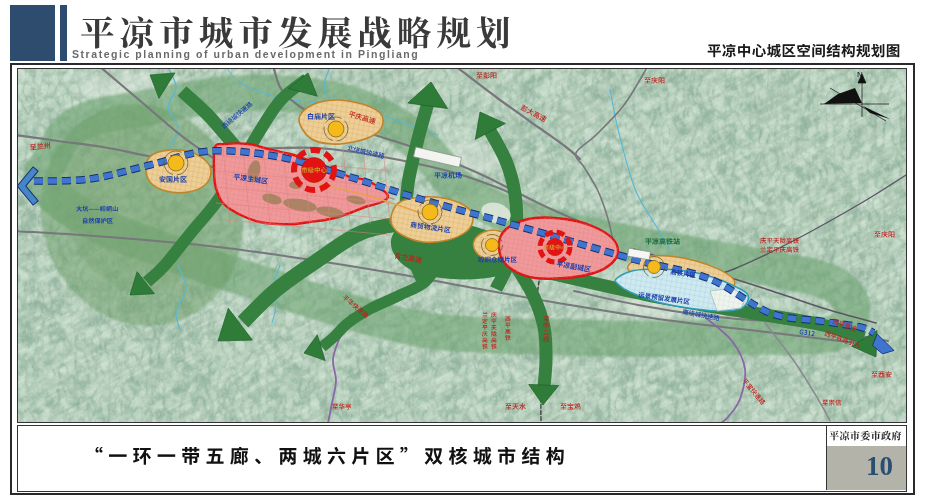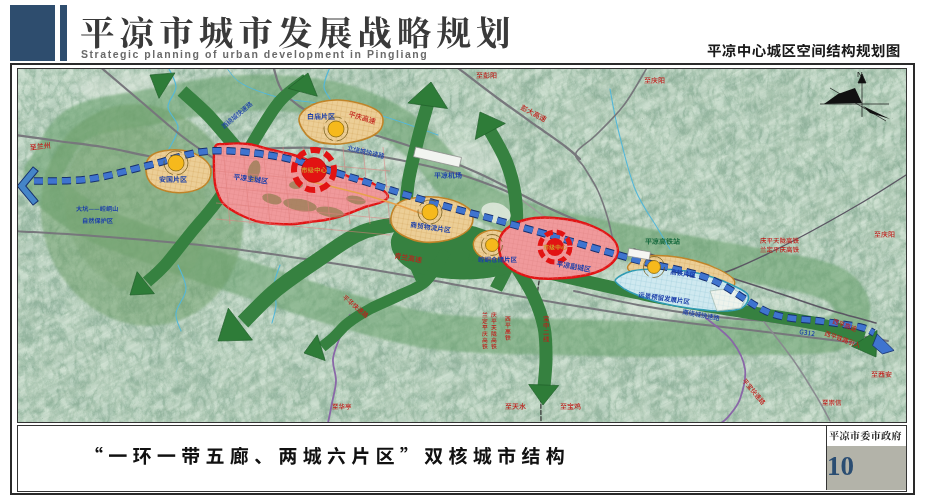--- a/index.html
+++ b/index.html
@@ -137,21 +137,21 @@
       <use href="#q83" transform="translate(158.4 32.5) scale(0.034500 -0.034500)"></use>
       <use href="#q85" transform="translate(198.0 32.5) scale(0.034500 -0.034500)"></use>
       <use href="#q86" transform="translate(237.6 32.5) scale(0.034500 -0.034500)"></use>
       <use href="#q87" transform="translate(277.2 32.5) scale(0.034500 -0.034500)"></use>
       <use href="#q88" transform="translate(316.8 32.5) scale(0.034500 -0.034500)"></use>
       <use href="#q89" transform="translate(356.4 32.5) scale(0.034500 -0.034500)"></use>
       <use href="#q90" transform="translate(396.0 32.5) scale(0.034500 -0.034500)"></use>
     </g>
   </svg>
 
-<div class="abs" style="left:81px;top:48px;width:440px;font:bold 10.5px 'Liberation Sans',sans-serif;color:#6a6a6a;letter-spacing:1.55px;white-space:nowrap">Strategic planning of urban development in Pingliang</div>
+<div class="abs" style="left:72px;top:48px;width:440px;font:bold 10.5px 'Liberation Sans',sans-serif;color:#6a6a6a;letter-spacing:1.55px;white-space:nowrap">Strategic planning of urban development in Pingliang</div>
 
 <svg class="abs" style="left:707px;top:44px" width="210" height="18">
     <g fill="#1a1a1a">
       <use href="#q0" transform="translate(0 12) scale(0.014500 -0.014500)"></use>
       <use href="#q1" transform="translate(14.9 12) scale(0.014500 -0.014500)"></use>
       <use href="#q79" transform="translate(29.8 12) scale(0.014500 -0.014500)"></use>
       <use href="#q80" transform="translate(44.7 12) scale(0.014500 -0.014500)"></use>
       <use href="#q3" transform="translate(59.6 12) scale(0.014500 -0.014500)"></use>
       <use href="#q4" transform="translate(74.5 12) scale(0.014500 -0.014500)"></use>
       <use href="#q91" transform="translate(89.4 12) scale(0.014500 -0.014500)"></use>
@@ -757,12 +757,12 @@
       <use href="#q82" transform="translate(10.4 9.5) scale(0.010200 -0.010200)"></use>
       <use href="#q83" transform="translate(20.8 9.5) scale(0.010200 -0.010200)"></use>
       <use href="#q110" transform="translate(31.2 9.5) scale(0.010200 -0.010200)"></use>
       <use href="#q83" transform="translate(41.6 9.5) scale(0.010200 -0.010200)"></use>
       <use href="#q111" transform="translate(52.0 9.5) scale(0.010200 -0.010200)"></use>
       <use href="#q112" transform="translate(62.4 9.5) scale(0.010200 -0.010200)"></use>
     </g>
   </svg>
 
 <div class="abs" style="left:827px;top:446px;width:79px;height:44px;background:#b3b3a9"></div>
-<div class="abs" style="left:827px;top:451px;width:66px;text-align:left;font:bold 27px 'Liberation Serif',serif;color:#2a4d72">10</div>
+<div class="abs" style="left:827px;top:451px;width:66px;text-align:right;font:bold 27px 'Liberation Serif',serif;color:#2a4d72">10</div>
 </body></html>

